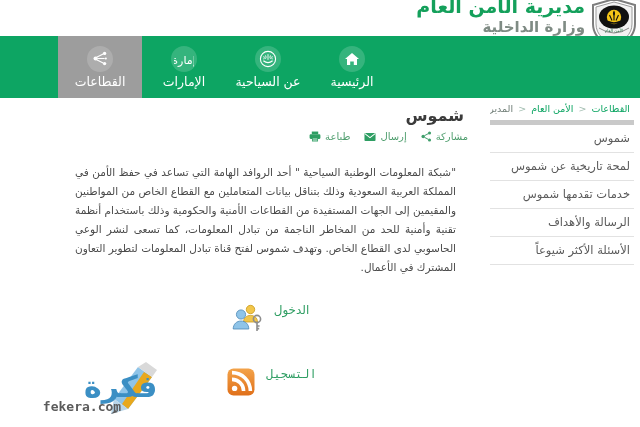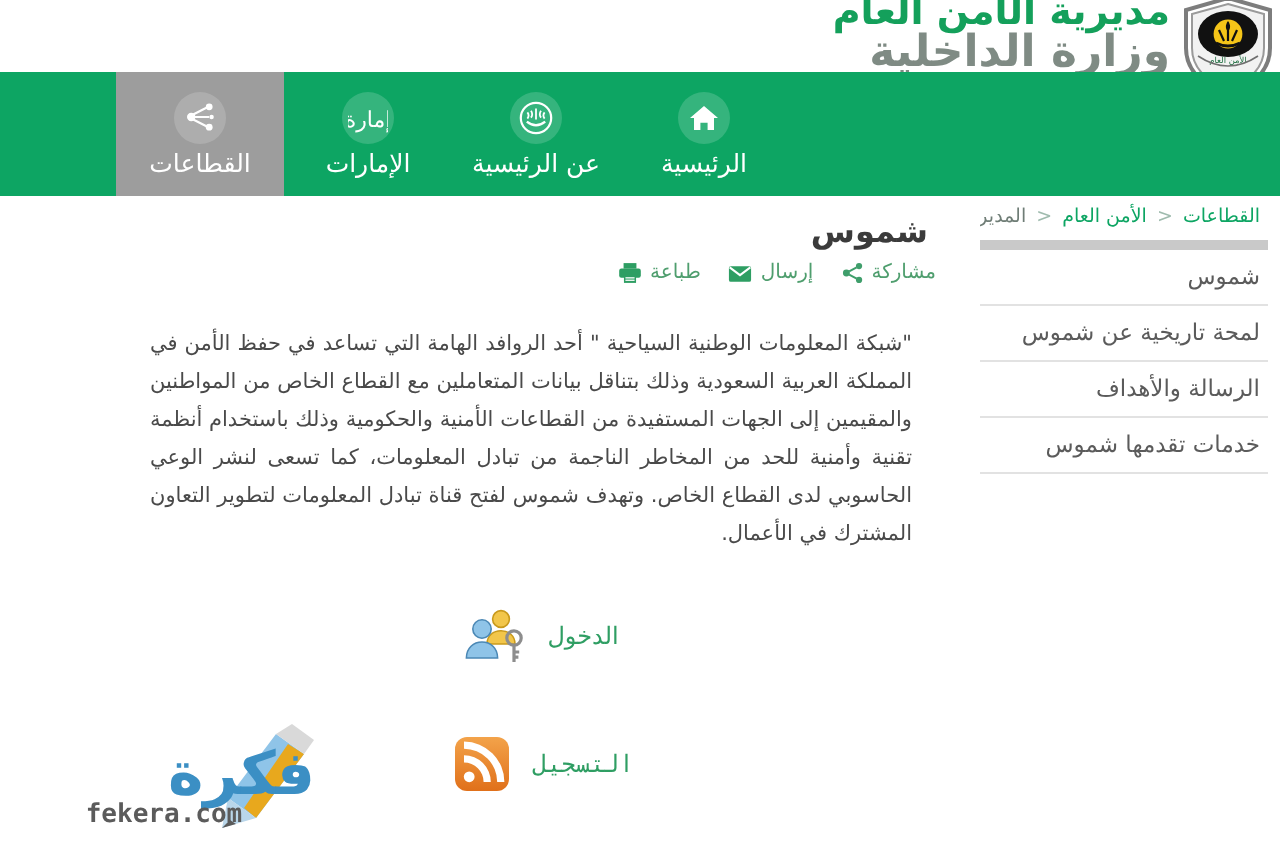--- a/index.html
+++ b/index.html
@@ -34,21 +34,21 @@
   .org-line1 {
     font-size: 19px;
     font-weight: bold;
     color: #14A05B;
     line-height: 20px;
     margin-top: -4px;
     white-space: nowrap;
     letter-spacing: -0.5px;
   }
   .org-line2 {
-    font-size: 22px;
+    font-size: 15px;
     font-weight: bold;
     color: #7f8b84;
     line-height: 22px;
     white-space: nowrap;
     letter-spacing: -0.3px;
   }
   .crest {
     position: absolute;
     top: -2px;
     right: 2px;
@@ -198,21 +198,21 @@
     direction: rtl;
     padding: 10px 14px 0 6px;
     letter-spacing: 0.1px;
   }
 
   
   .auth-zone { padding-top: 16px; }
   .auth-row {
     display: flex;
     flex-direction: row-reverse;
-    align-items: center;
+    align-items: flex-start;
     justify-content: center;
     gap: 10px;
     margin-top: 0;
     cursor: pointer;
   }
   .auth-row.second { margin-top: 34px; font-family: Liberation Mono, monospace; }
   .auth-label {
     font-size: 12px;
     color: #2f9e63;
     white-space: nowrap;
@@ -265,21 +265,21 @@
 
   <div class="nav-item">
     <span class="nav-icon">
       <svg width="18" height="18" viewBox="0 0 18 18">
         <circle cx="9" cy="9" r="7.6" fill="none" stroke="#ffffff" stroke-width="1.1"></circle>
         <path d="M4.7 6.2 q1.2 1.6 0 3.1 M6.5 5.4 q1.2 1.8 0 3.4 M11.5 5.4 q-1.2 1.8 0 3.4 M13.3 6.2 q-1.2 1.6 0 3.1" stroke="#ffffff" stroke-width="0.9" fill="none"></path>
         <path d="M9 4.2 v5.6" stroke="#ffffff" stroke-width="0.9"></path>
         <path d="M4.4 10.8 q4.6 3.6 9.2 0" stroke="#ffffff" stroke-width="1.2" fill="none"></path>
       </svg>
     </span>
-    <span class="nav-label">عن الرئيسية</span>
+    <span class="nav-label">عن السياحية</span>
   </div>
 
   <div class="nav-item">
     <span class="nav-icon">
       <svg width="20" height="18" viewBox="0 0 20 18">
         <text x="10" y="13.5" font-size="11" text-anchor="middle" fill="#ffffff" font-family="DejaVu Sans, sans-serif">إمارة</text>
       </svg>
     </span>
     <span class="nav-label">الإمارات</span>
   </div>
@@ -313,24 +313,27 @@
 
     <div class="sidebar-head"></div>
 
     <div class="side-item">
       <span>شموس</span>
     </div>
     <div class="side-item">
       <span>لمحة تاريخية عن شموس</span>
     </div>
     <div class="side-item">
+      <span>خدمات تقدمها شموس</span>
+    </div>
+    <div class="side-item">
       <span>الرسالة والأهداف</span>
     </div>
     <div class="side-item">
-      <span>خدمات تقدمها شموس</span>
+      <span>الأسئلة الأكثر شيوعاً</span>
     </div>
 
   </aside>
 
   <main class="content">
 
     <div class="title-row">
       <span class="page-title">شموس</span>
       
     </div>

